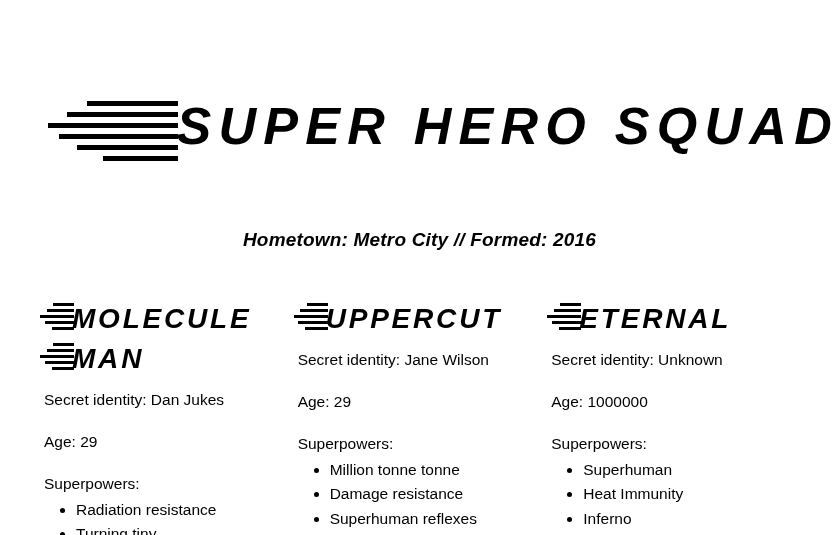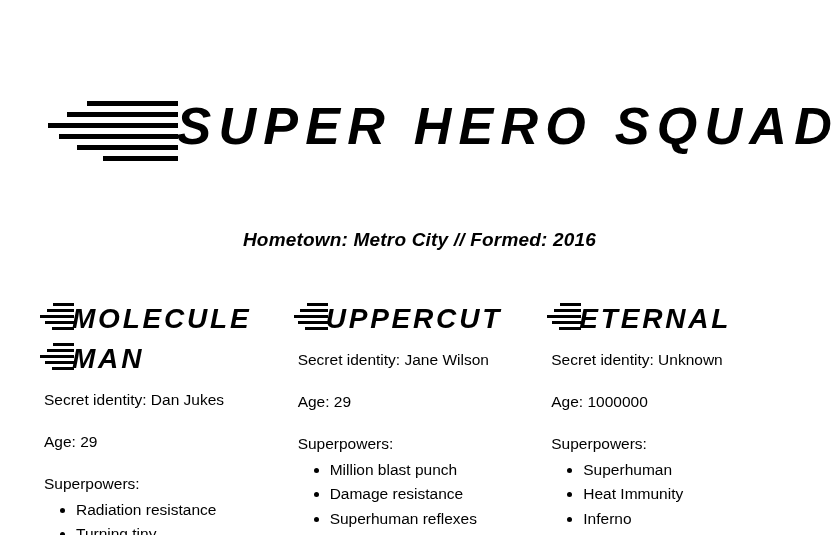--- a/index.html
+++ b/index.html
@@ -210,21 +210,21 @@
             <i></i>
             <i></i>
           </span>
         <span>Uppercut</span>
       </span>
     </div>
     <div class="hero-field first">Secret identity: Jane Wilson</div>
     <div class="hero-field">Age: 29</div>
     <div class="hero-field">Superpowers:</div>
     <ul class="hero-powers">
-      <li>Million blast punch</li>
+      <li>Million tonne tonne</li>
       <li>Damage resistance</li>
       <li>Superhuman reflexes</li>
     </ul>
   </div>
 
   <div class="hero">
     <div class="hero-name">
       <span class="nameline speed">
         <span class="lines">
             <i></i>

